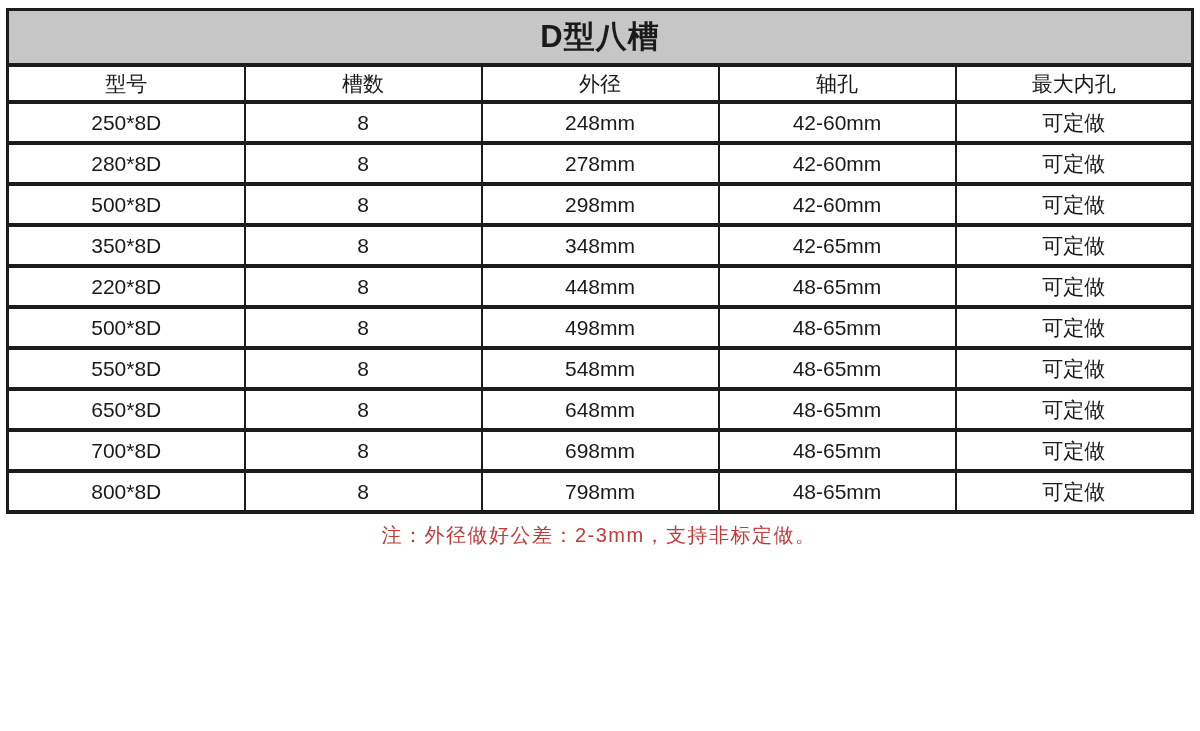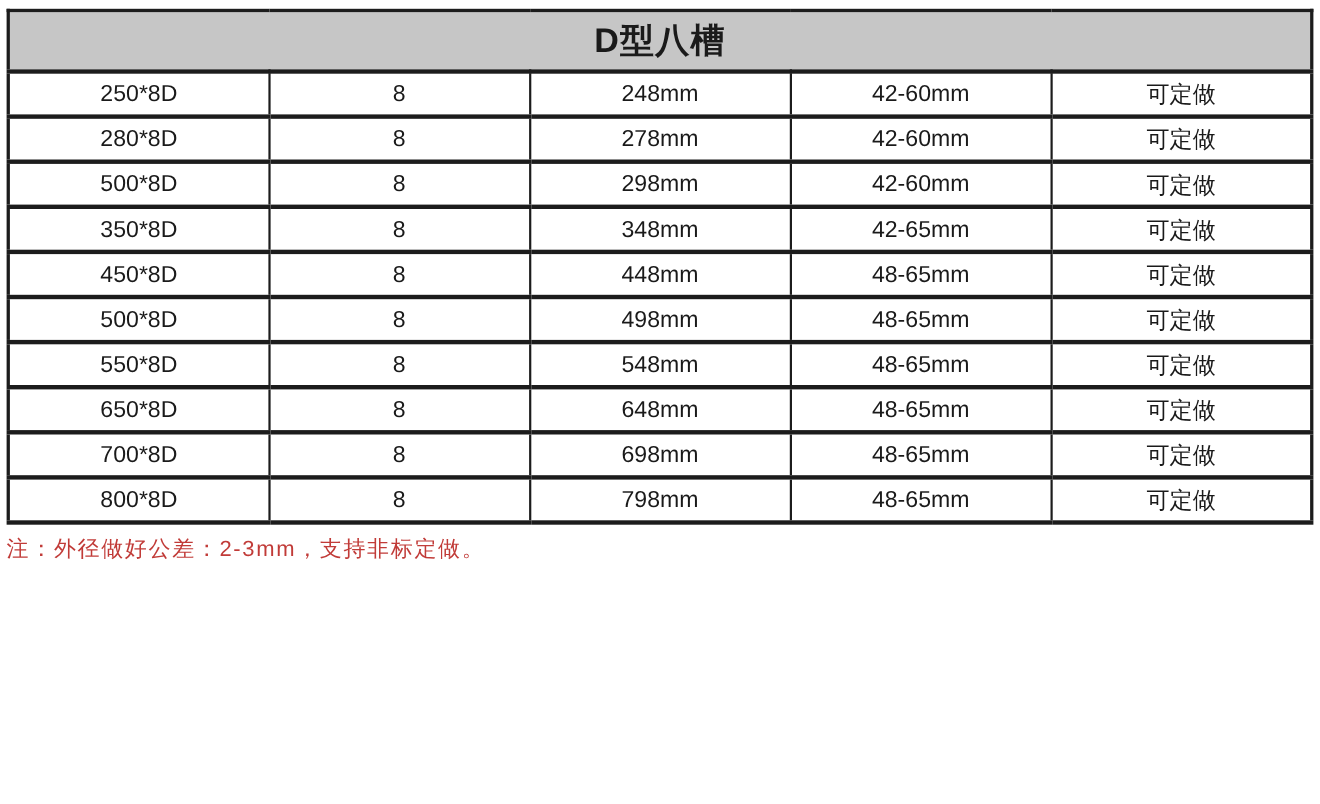--- a/index.html
+++ b/index.html
@@ -44,35 +44,42 @@
     height:52px;
     font-size:31px;
     font-weight:700;
     letter-spacing:1px;
     border-width:3px 3px 4px 3px;
   }
   .spec-table .header-row th{height:33px;}
   .note{
     margin-top:8px;
     padding-right:2px;
-    text-align:left;
+    text-align:center;
     color:var(--note-c);
     font-size:20px;
     font-weight:500;
     letter-spacing:1.5px;
   }
 </style>
 </head>
 <body>
 
 <div class="sheet">
   <table class="spec-table">
     <thead>
       <tr>
         <th class="title-cell" colspan="5">D型八槽</th>
+      </tr>
+      <tr class="header-row">
+        <th>型号</th>
+        <th>槽数</th>
+        <th>外径</th>
+        <th>轴孔</th>
+        <th>最大内孔</th>
       </tr>
     </thead>
     <tbody>
         <tr>
           <td>250*8D</td>
           <td>8</td>
           <td>248mm</td>
           <td>42-60mm</td>
           <td>可定做</td>
         </tr>
@@ -91,21 +98,21 @@
           <td>可定做</td>
         </tr>
         <tr>
           <td>350*8D</td>
           <td>8</td>
           <td>348mm</td>
           <td>42-65mm</td>
           <td>可定做</td>
         </tr>
         <tr>
-          <td>450*8D</td>
+          <td>220*8D</td>
           <td>8</td>
           <td>448mm</td>
           <td>48-65mm</td>
           <td>可定做</td>
         </tr>
         <tr>
           <td>500*8D</td>
           <td>8</td>
           <td>498mm</td>
           <td>48-65mm</td>

